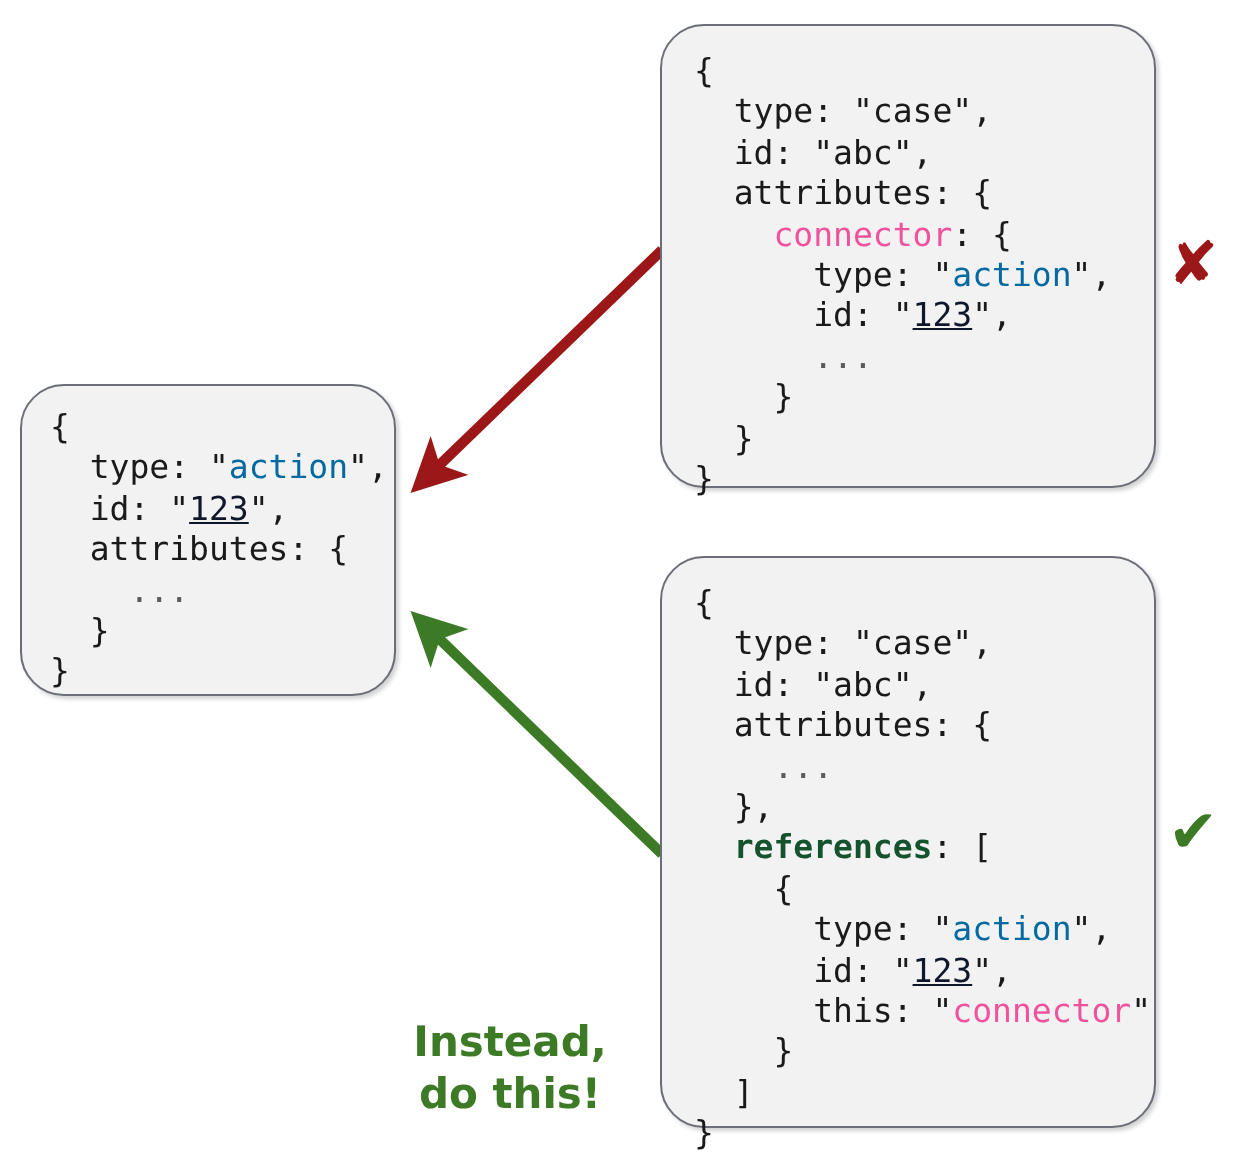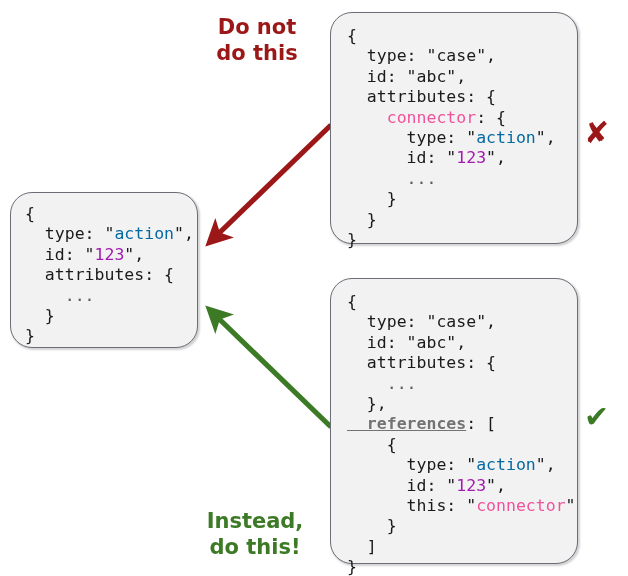--- a/index.html
+++ b/index.html
@@ -32,23 +32,23 @@
     font-size: 16.5px;
     line-height: 20.4px;
     color: #1a1a1a;
     white-space: pre;
     position: absolute;
   }
 
   
   .tok-key      { color: #1a1a1a; text-align: center; }
   .tok-key-pink { color: #f0529c; }
-  .tok-key-bold { color: #737373; font-weight: bold; text-decoration: underline; }
+  .tok-key-bold { color: #14532d; font-weight: bold; }
   .tok-str-blue { color: #0369a1; }
-  .tok-str-org  { color: #a21caf; }
+  .tok-str-org  { color: #0f172a; text-decoration: underline; }
   .tok-str-pink { color: #f0529c; }
   .tok-punct    { color: #1a1a1a; }
   .tok-dots     { color: #5a5a5a; }
 
   
   .label {
     position: absolute;
     font-family: "DejaVu Sans", "Liberation Sans", sans-serif;
     font-weight: bold;
     font-size: 21px;
@@ -90,22 +90,20 @@
         <path d="M0,0 L5.2,2.6 L0,5.2 L1.3,2.6 z" fill="#9c1717"></path>
       </marker>
       <marker id="head-green" markerWidth="5.2" markerHeight="5.2" refX="3.4" refY="2.6" orient="auto" markerUnits="strokeWidth">
         <path d="M0,0 L5.2,2.6 L0,5.2 L1.3,2.6 z" fill="#3c7a26"></path>
       </marker>
     </defs>
     <line x1="331" y1="125" x2="212" y2="240" stroke="#9c1717" stroke-width="5.2" marker-end="url(#head-red)"></line>
     <line x1="331" y1="427" x2="212" y2="312" stroke="#3c7a26" stroke-width="5.2" marker-end="url(#head-green)"></line>
   </svg>
 
-  <div class="label label-bad" style="left:196px; top:14px; width:122px;">Do not
-do this</div>
 
   <div class="label label-good" style="left:189px; top:508px; width:132px;">Instead,
 do this!</div>
 
   <div class="mark mark-x" style="left:584px; top:118px;">✘</div>
 
   <div class="mark mark-check" style="left:584px; top:402px;">✔</div>
 
   <div class="code-box" style="left:10px; top:192px; width:188px; height:156px;">
     <div class="code" style="left:14px; top:11px;"><span class="tok-punct">{</span>

